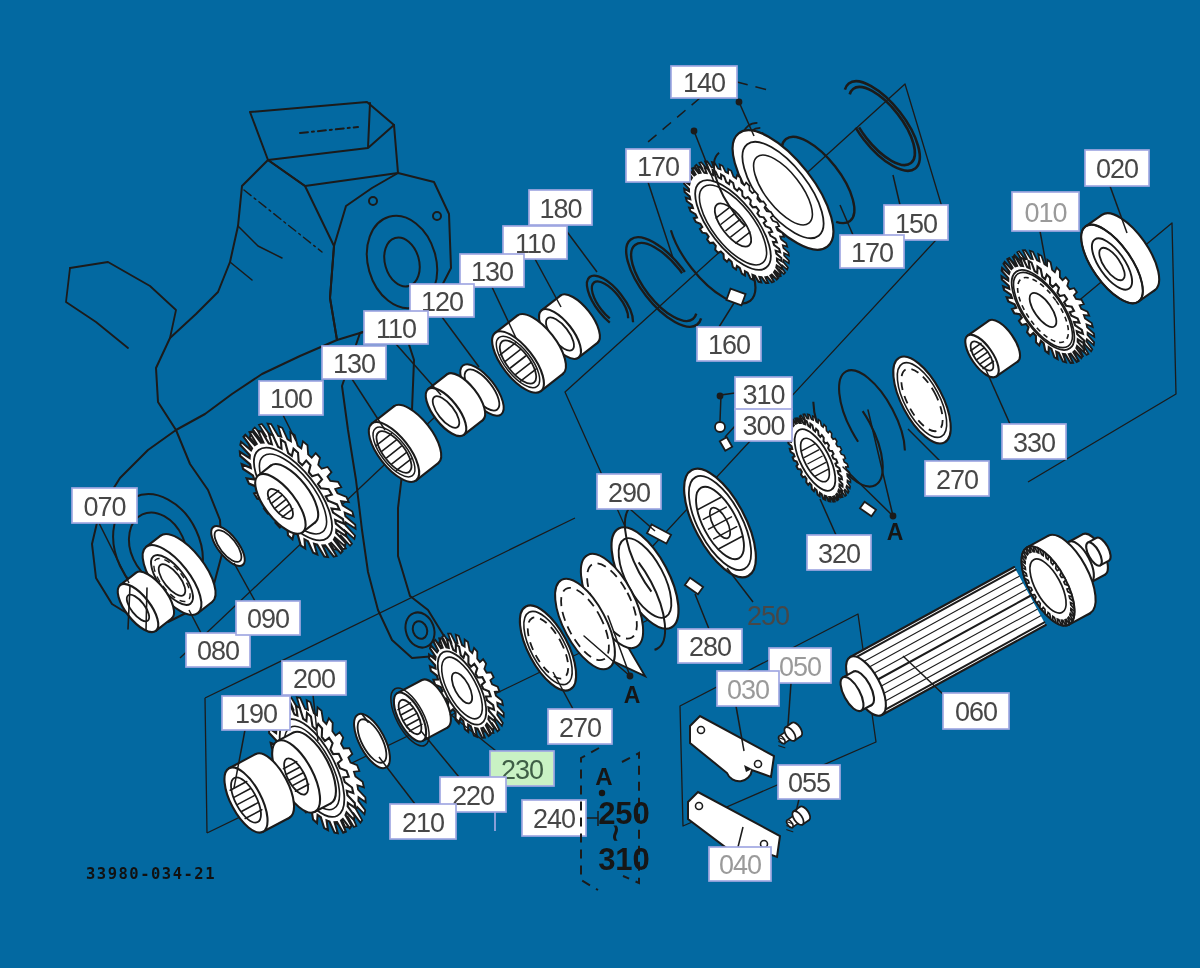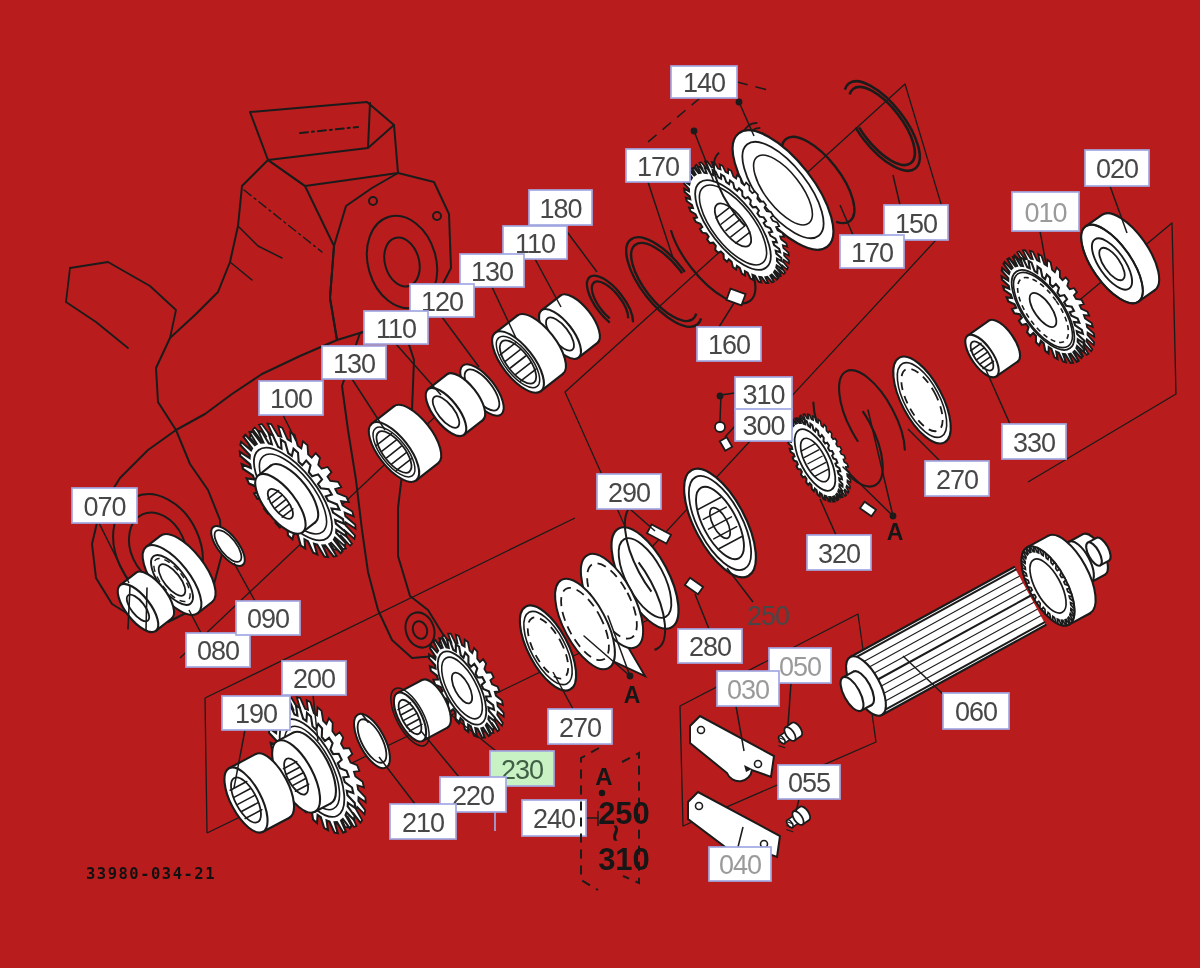--- a/index.html
+++ b/index.html
@@ -1,16 +1,16 @@
 <!DOCTYPE html>
 <html><head>
 <meta charset="utf-8">
 <style>
   html,body{margin:0;padding:0;background:#ffffff;}
-  .stage{position:relative;width:1200px;height:968px;background:#b91c1c;overflow:hidden;
+  .stage{position:relative;width:1200px;height:968px;background:#0369a1;overflow:hidden;
          font-family:"Liberation Sans", sans-serif;}
   svg{position:absolute;left:0;top:0;}
   .lbl-text{font-family:"Liberation Sans", sans-serif;font-size:27px;font-weight:500;letter-spacing:-1px;}
   .code-text{font-family:"DejaVu Sans Mono", monospace;font-weight:bold;font-size:15.5px;letter-spacing:1.5px;fill:#111;}
   .amark{font-family:"Liberation Sans", sans-serif;font-size:23px;font-weight:700;fill:#161616;}
   .brk{font-family:"Liberation Sans", sans-serif;font-weight:600;fill:#161616;}
 </style>
 </head>
 <body>
 

